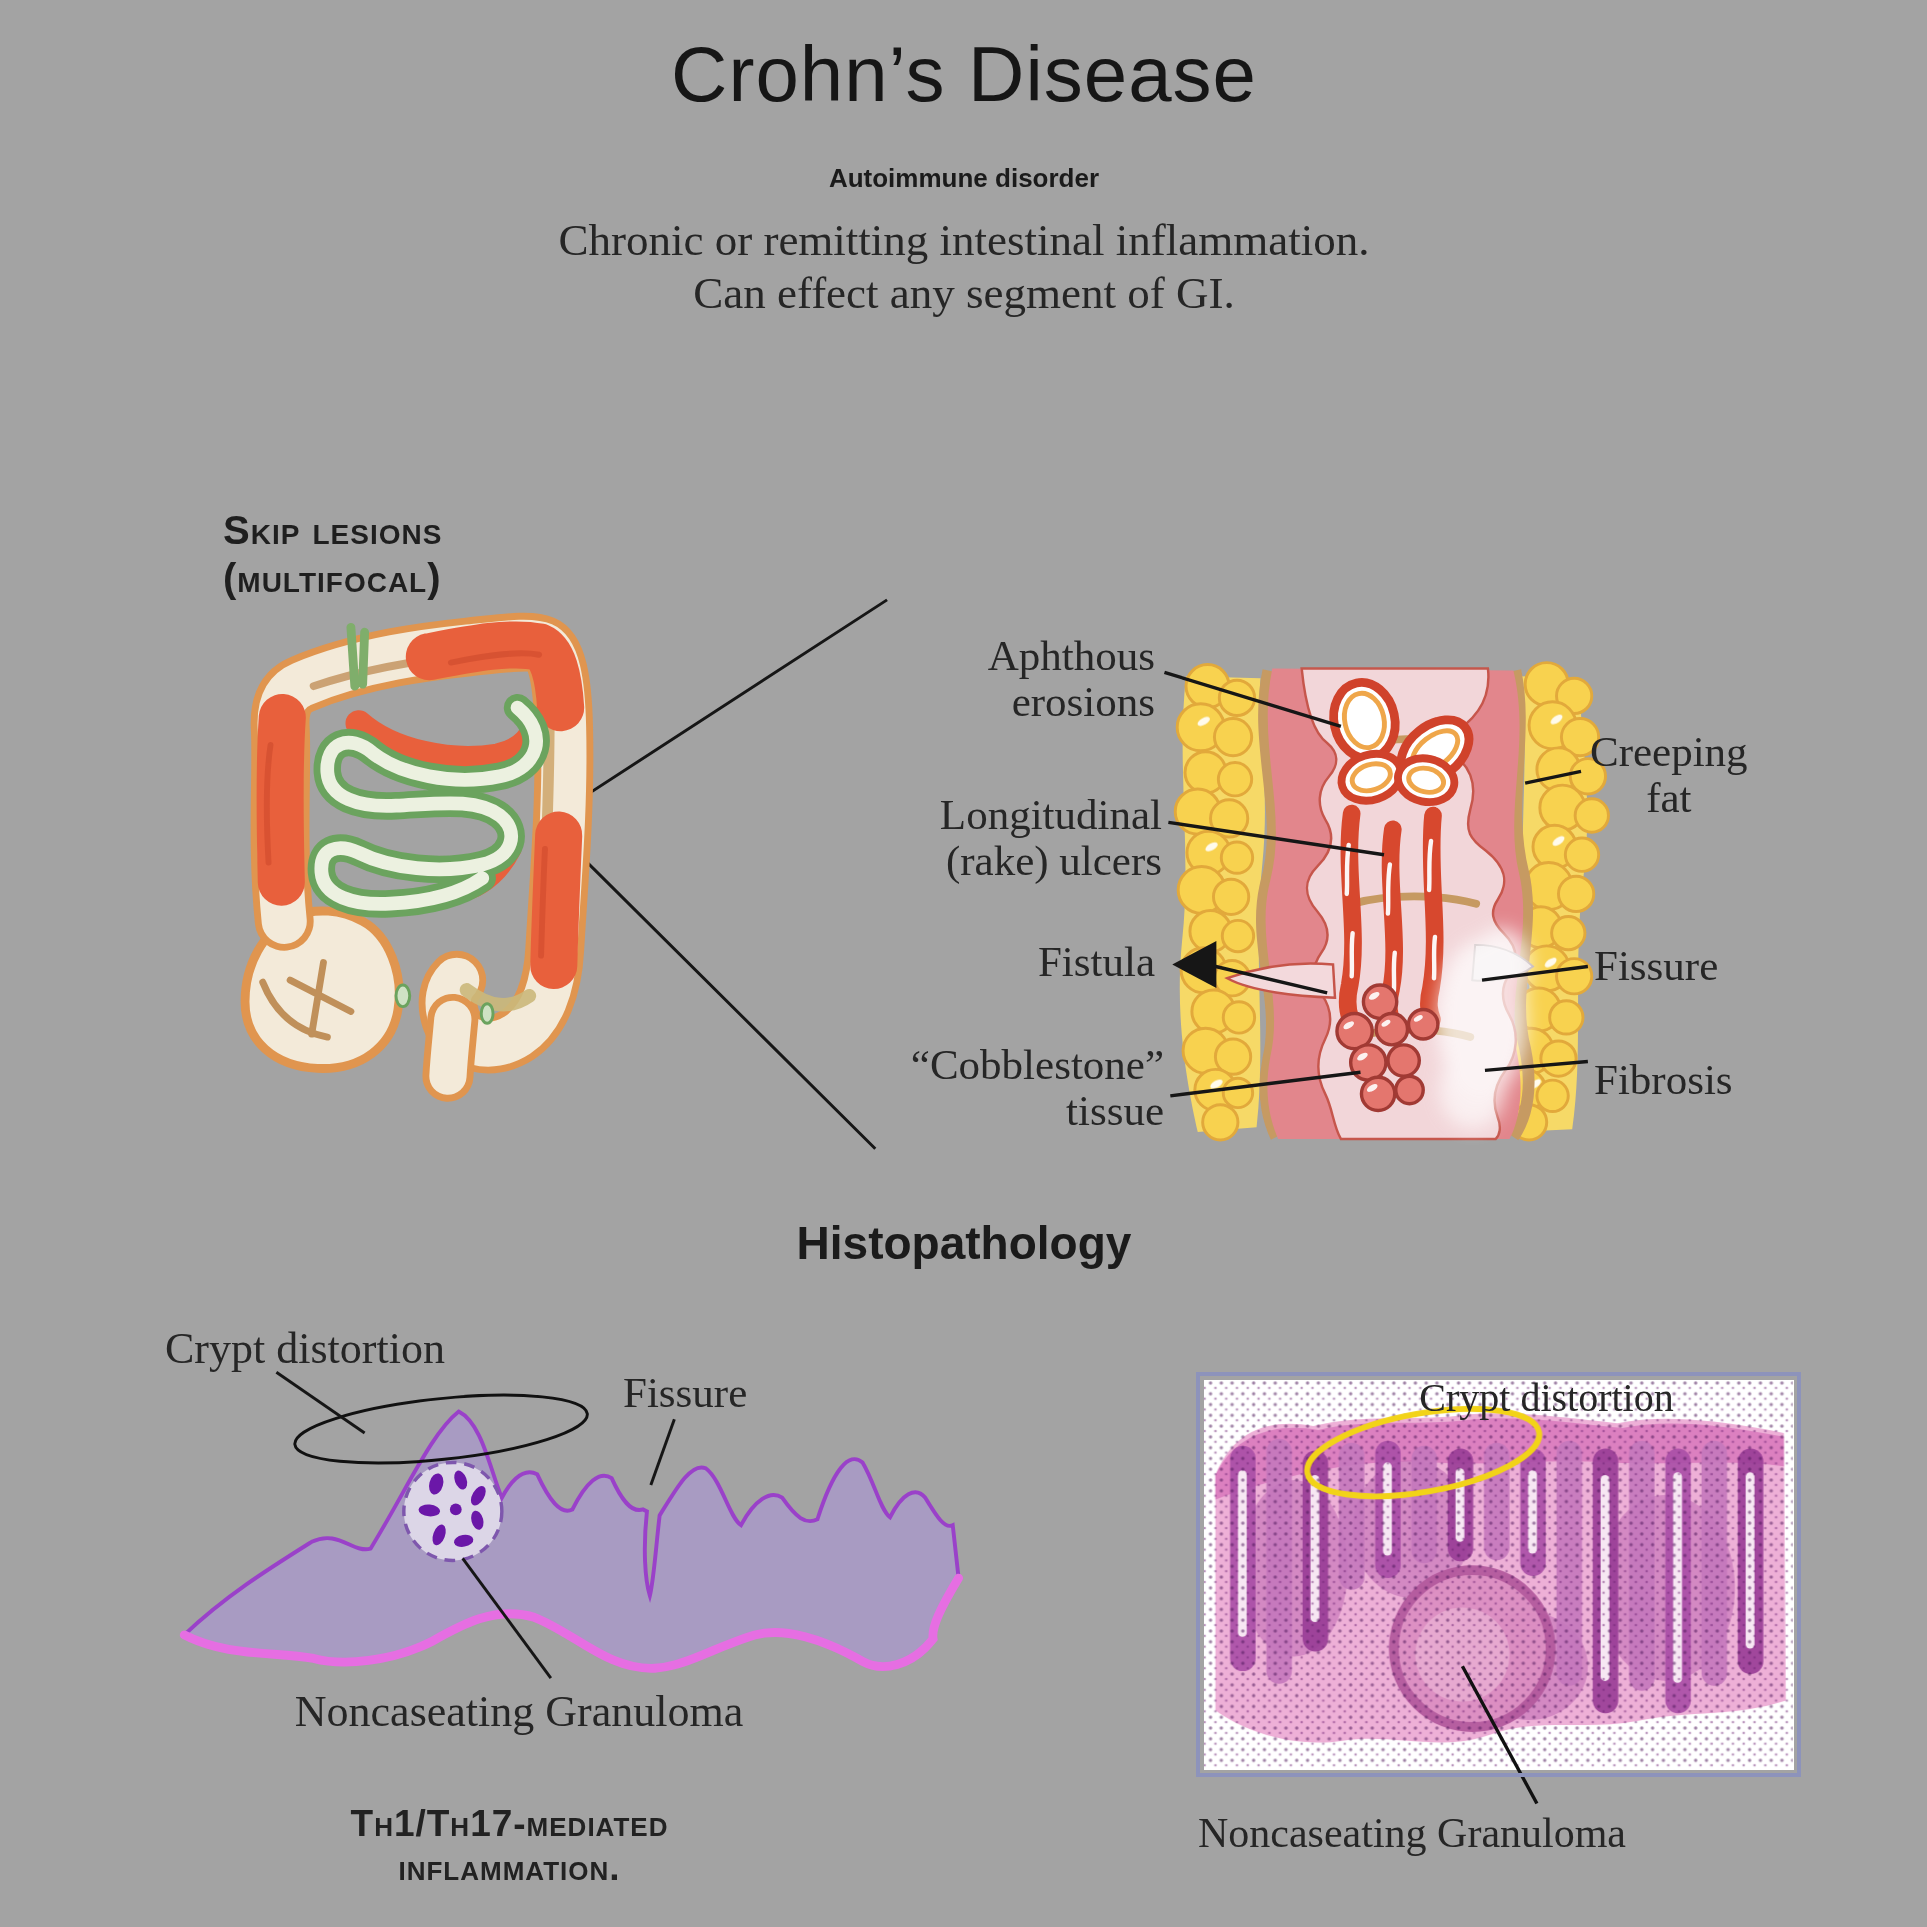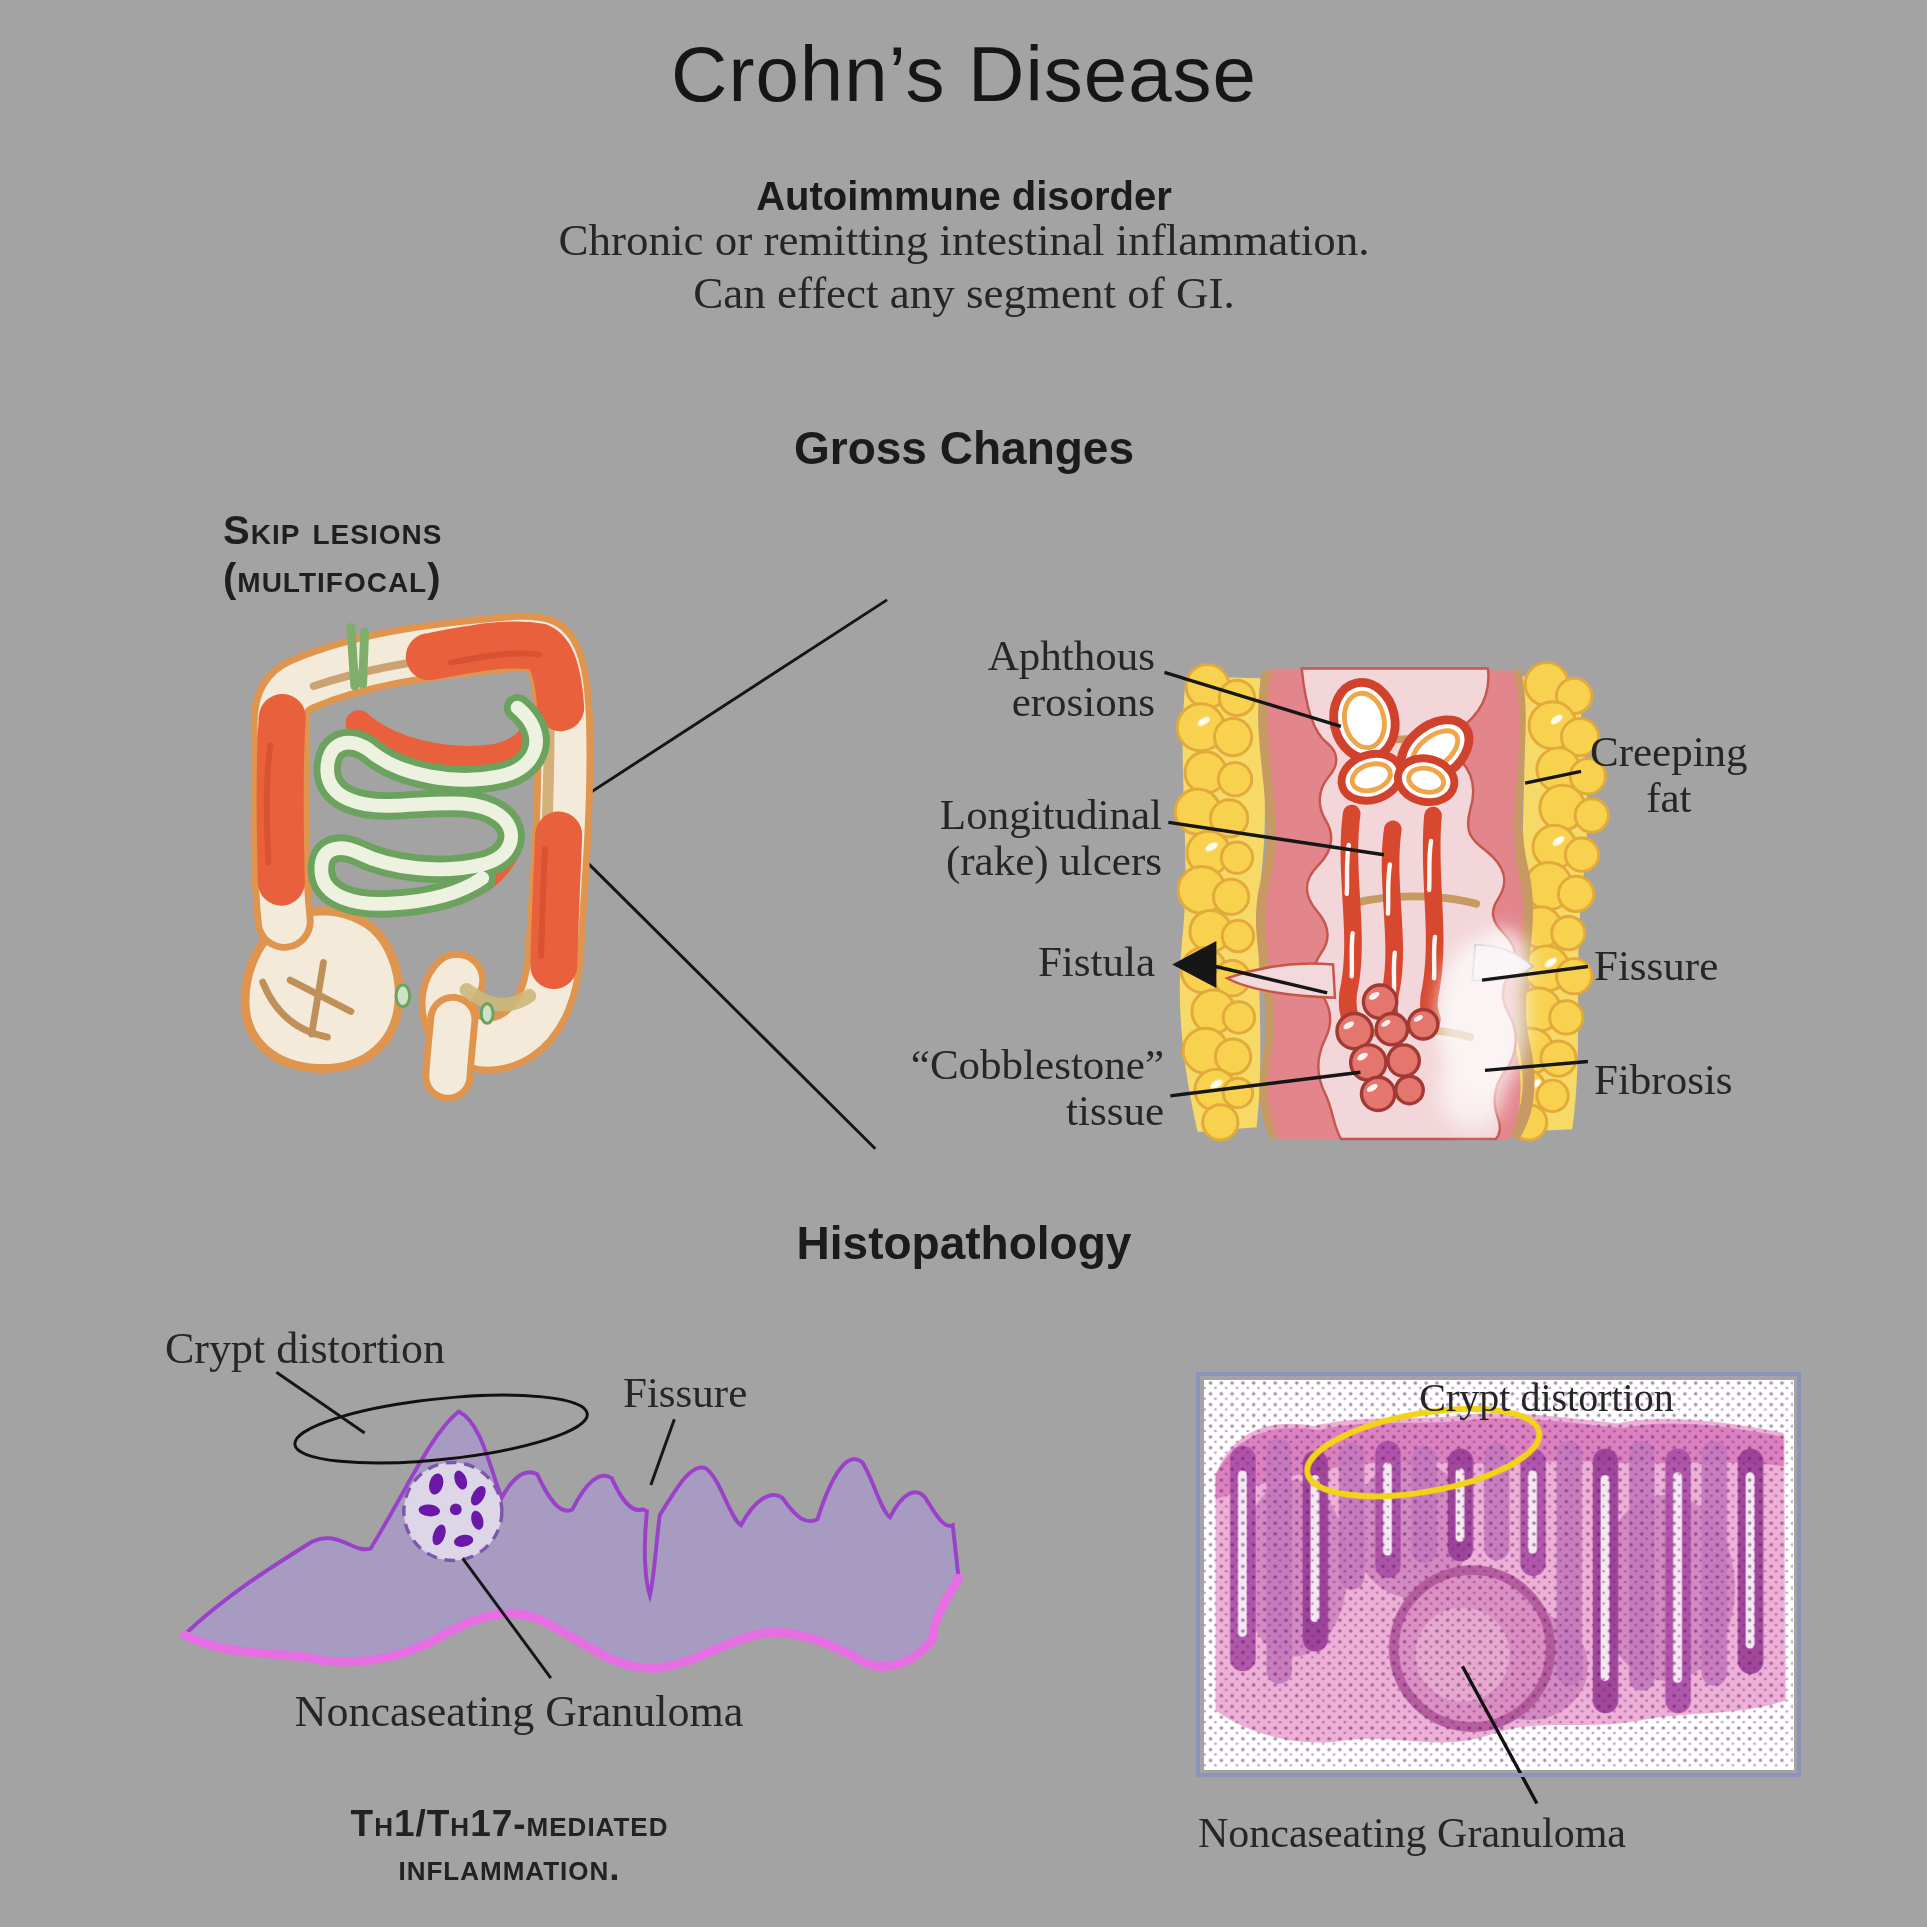--- a/index.html
+++ b/index.html
@@ -5,21 +5,21 @@
   html,body{margin:0;padding:0;background:#ffffff;}
   .canvas{position:relative;width:1928px;height:1928px;background:#a3a3a3;overflow:hidden;}
   .art{position:absolute;left:0;top:0;width:1928px;height:1928px;z-index:1;}
   .txt{position:absolute;z-index:3;color:#1d1d1d;white-space:nowrap;}
   .sans{font-family:"Liberation Sans","DejaVu Sans",sans-serif;}
   .serif{font-family:"Liberation Serif","DejaVu Serif",serif;color:#262626;text-align:center;}
   .sc{font-variant:small-caps;letter-spacing:1px;}
   .center{left:0;right:0;text-align:center;}
   .ralign{text-align:right;}
   .title{top:29px;font-size:78px;font-weight:500;letter-spacing:1px;color:#161616;}
-  .intro1{top:174px;font-size:40px;font-weight:700;color:#1b1b1b;}
+  .intro1{top:163px;font-size:26px;font-weight:700;color:#1b1b1b;}
   .intro2{top:214px;font-size:45px;}
   .intro3{top:267px;font-size:45px;}
   .h2{font-size:46px;font-weight:600;color:#1b1b1b;}
   .gross-h{top:421px;}
   .histo-h{top:1216px;}
   .subhead{font-size:40px;font-weight:600;line-height:48px;color:#1f1f1f;}
   .lbl{font-size:43px;line-height:46px;}
   .photo-frame{position:absolute;left:1196px;top:1372px;width:605px;height:405px;
     border:4.9px solid #8d93bb;background:transparent;box-sizing:border-box;z-index:2;}
 </style>
@@ -314,21 +314,20 @@
 
   <ellipse cx="1452" cy="1482" rx="120" ry="40" fill="none" stroke="#f2d318" stroke-width="6" transform="rotate(-10 1452 1482)"></ellipse>
   <path d="M1492,1700 L1568,1840" stroke="#111111" stroke-width="3.5" fill="none"></path>
 </svg>
 
 <div class="txt sans title center">Crohn’s Disease</div>
 <div class="txt sans intro1 center">Autoimmune disorder</div>
 <div class="txt serif intro2 center">Chronic or remitting intestinal inflammation.</div>
 <div class="txt serif intro3 center">Can effect any segment of GI.</div>
 
-<div class="txt sans h2 gross-h center">Gross Changes</div>
 
 <div class="txt sans sc subhead" style="left:223px;top:506px;">
   <div>Skip lesions</div>
   <div>(multifocal)</div>
 </div>
 
 
 <div class="txt serif lbl ralign" style="right:773px;top:633px;">
   <div>Aphthous</div>
   <div>erosions</div>

